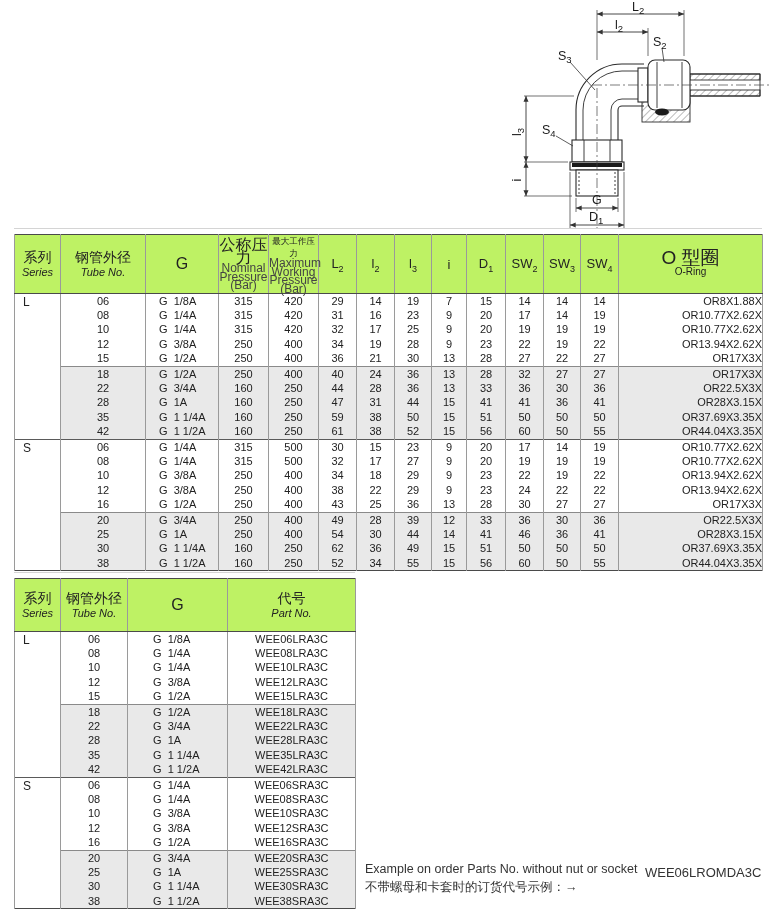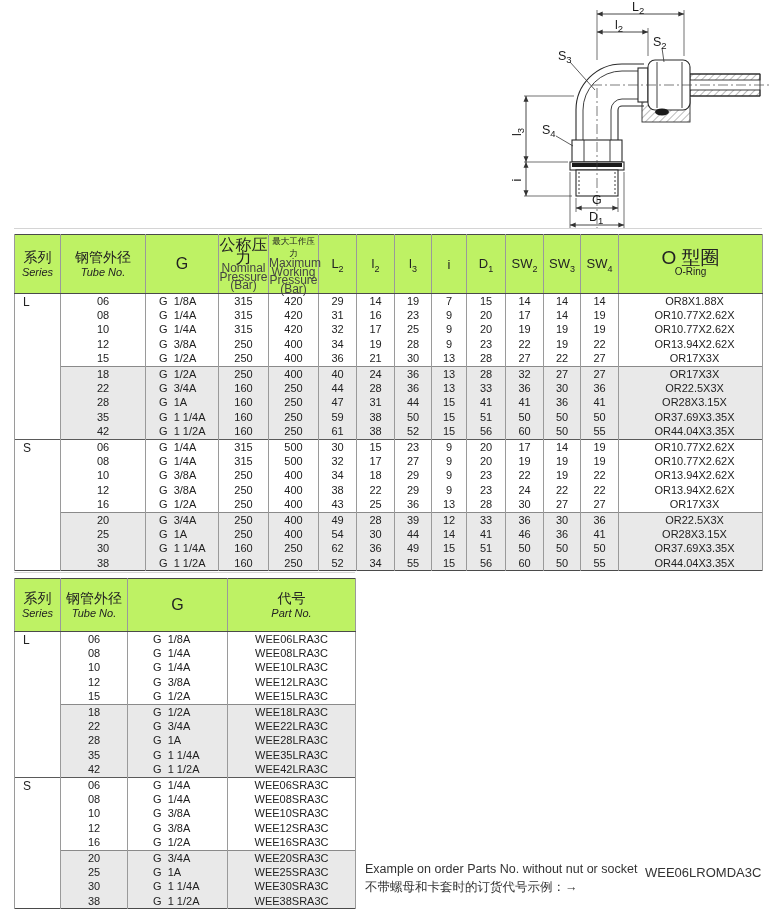--- a/index.html
+++ b/index.html
@@ -17,21 +17,21 @@
   th{font-weight:normal;background:#bef264;height:52px;vertical-align:middle;
      border-left:1px solid #9a9a9a;border-right:1px solid #9a9a9a;border-bottom:1.5px solid #4a4a4a;padding:0;text-align:center;}
   td{height:14.4px;font-size:11px;line-height:13px;text-align:center;padding:0;
      border-left:1px solid #9a9a9a;border-right:1px solid #9a9a9a;}
   .series-cell{vertical-align:top;text-align:left;padding-left:8px;padding-top:2px;font-size:12px;background:#fff;}
   tr.shaded td{background:#e9e9e9;}
   tr.group-start td{border-top:1px solid #8a8a8a;}
   tr.series-start td{border-top:1.3px solid #5a5a5a;}
 
   #spec-table td.c1{text-align:left;padding-left:13px;white-space:pre;}
-  #spec-table td.c12{text-align:center;padding-left:8px;}
+  #spec-table td.c12{text-align:right;padding-left:8px;}
   #part-table td.c1{text-align:left;padding-left:25px;white-space:pre;}
 
   .th-zh{display:block;font-size:14px;line-height:17px;}
   .th-en{display:block;font-size:11px;line-height:13px;font-style:italic;}
   .th-zh-p{display:block;font-size:16px;line-height:13px;}
   .th-zh-pm{display:block;font-size:8.5px;line-height:12px;}
   .th-en-xs{display:block;font-size:12px;line-height:8.5px;color:#444;}
   .th-g{font-size:16px;}
   .th-dim{font-size:13px;}
   th sub{font-size:9px;}

